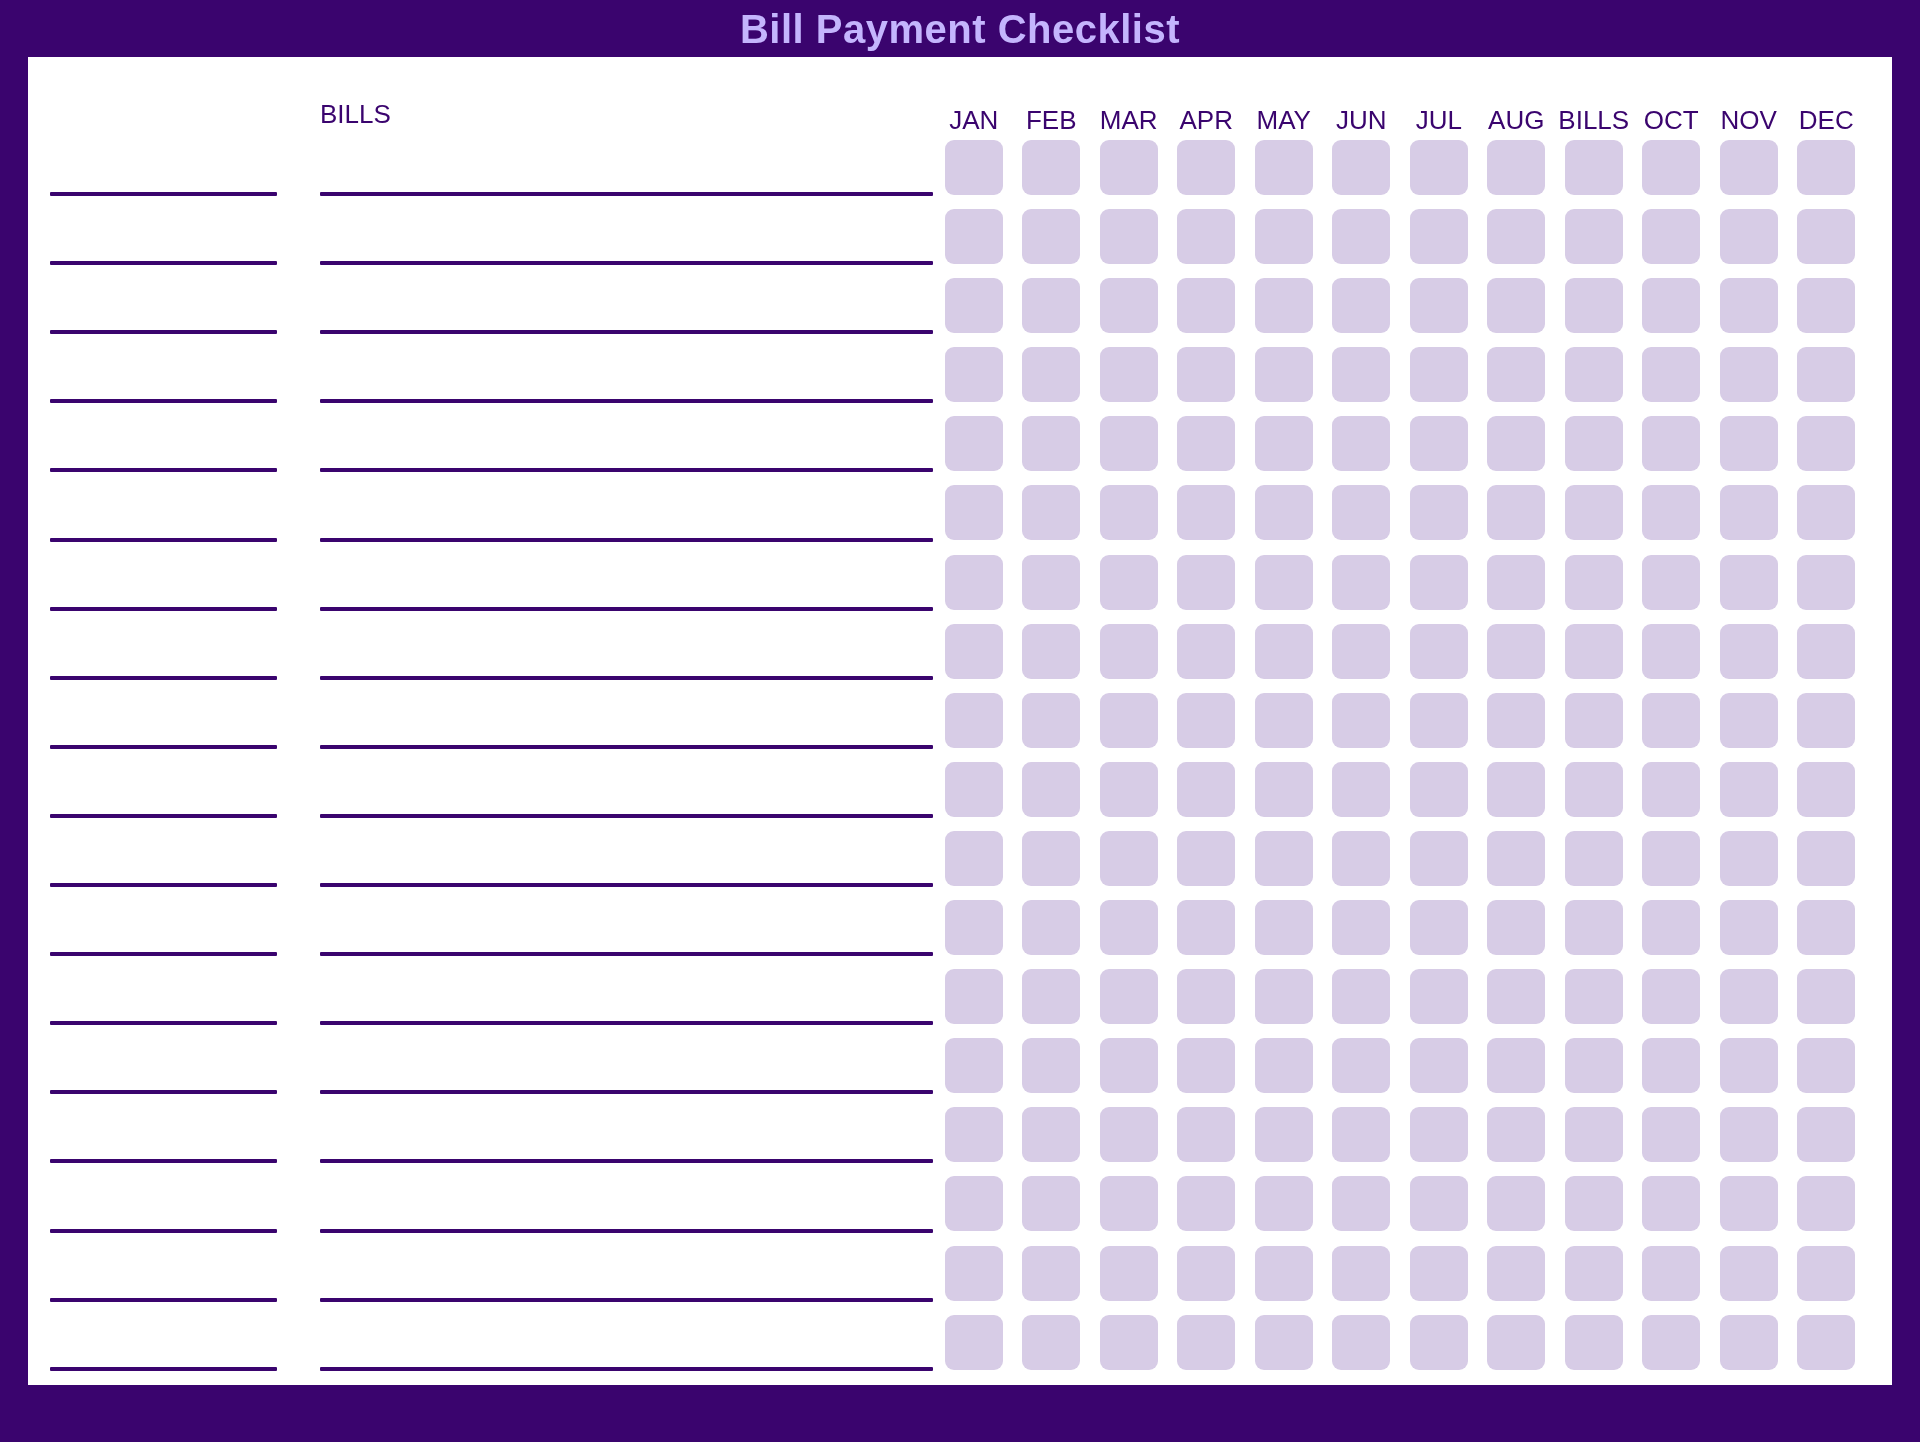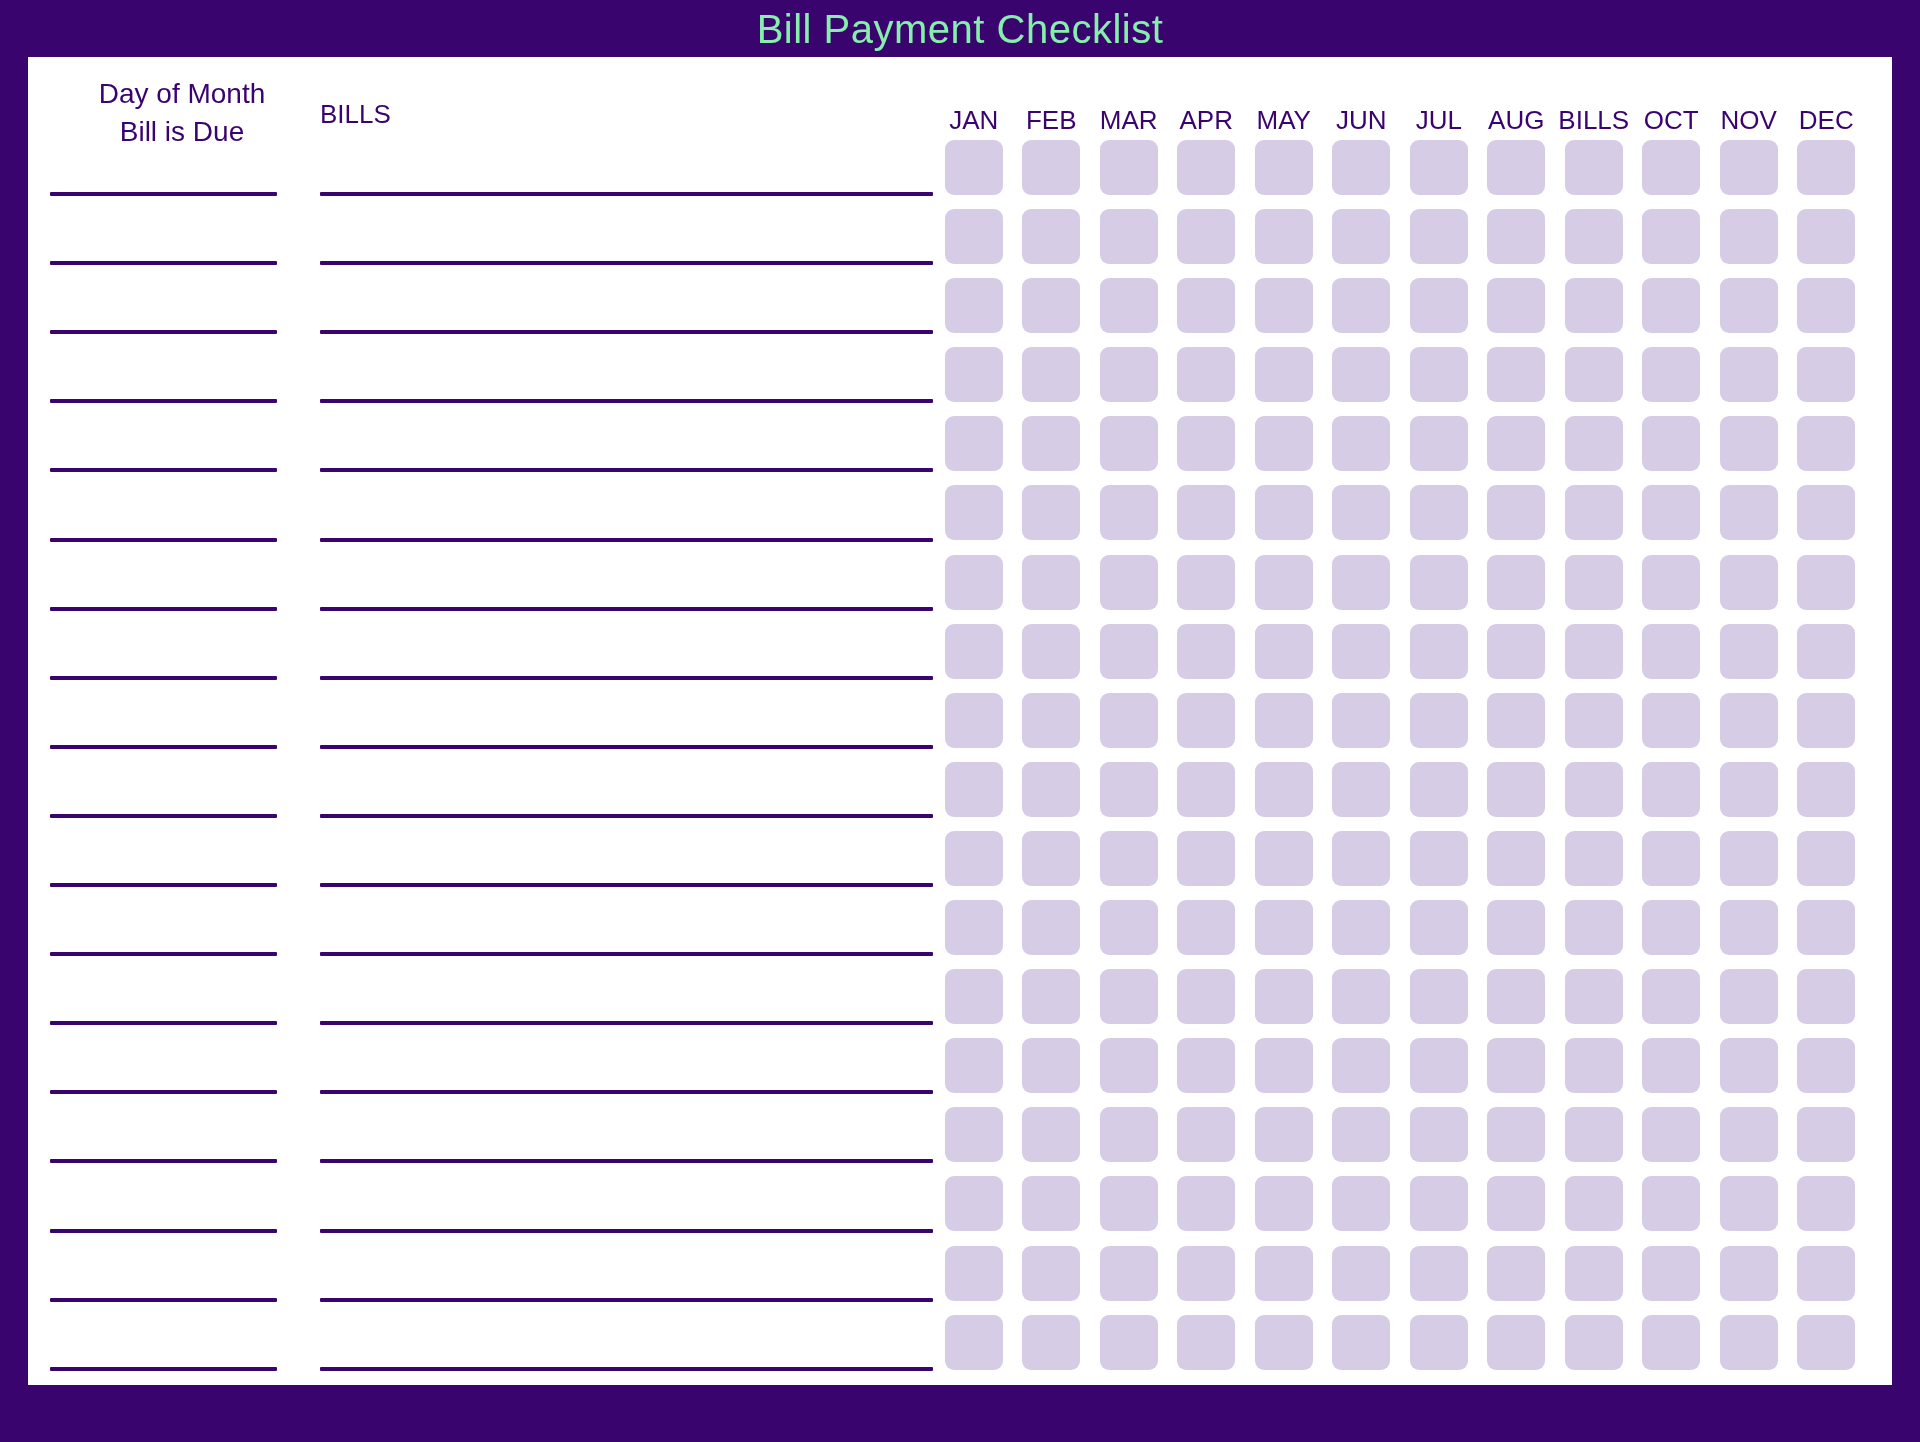--- a/index.html
+++ b/index.html
@@ -28,23 +28,23 @@
     left: 0;
     top: 0;
     width: 1920px;
     height: 57px;
     display: flex;
     align-items: center;
     justify-content: center;
     background: #3a046e;
   }
   .title-text {
-    color: #86efac;
+    color: #c4b5fd;
     font-family: "Liberation Sans", sans-serif;
-    font-weight: normal;
+    font-weight: bold;
     font-size: 40px;
     letter-spacing: 0.5px;
     line-height: 1;
     white-space: nowrap;
   }
 
   
   .sheet {
     position: absolute;
     left: 28px;
@@ -162,24 +162,20 @@
 <body>
 
 <div class="page">
 
   <div class="title-bar">
     <span class="title-text">Bill Payment Checklist</span>
   </div>
 
   <div class="sheet">
 
-    <div class="hdr-day">
-      <span class="l1">Day of Month</span>
-      <span class="l2">Bill is Due</span>
-    </div>
 
     <div class="hdr-bills">BILLS</div>
 
     <div class="month-row">
         <div class="month-label">JAN</div>
         <div class="month-label">FEB</div>
         <div class="month-label">MAR</div>
         <div class="month-label">APR</div>
         <div class="month-label">MAY</div>
         <div class="month-label">JUN</div>

